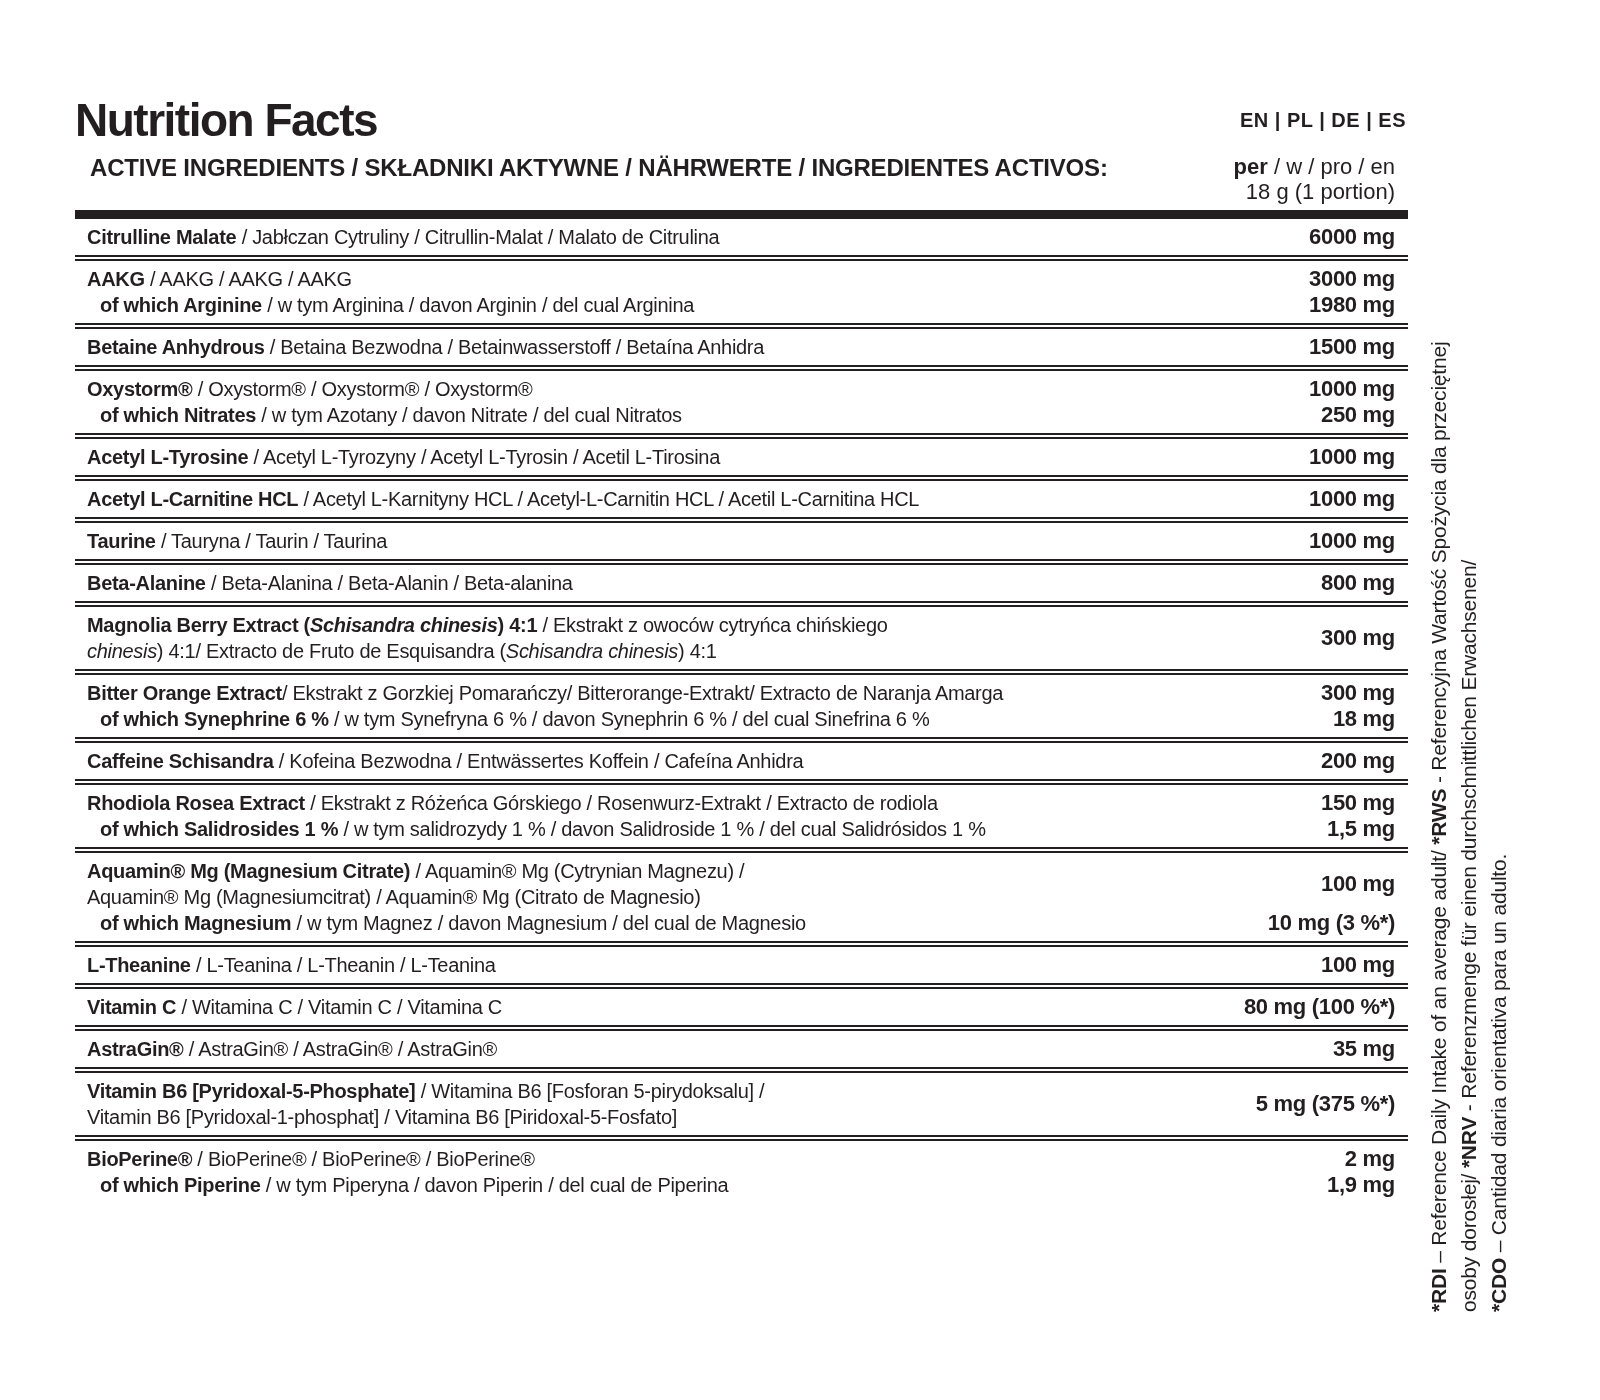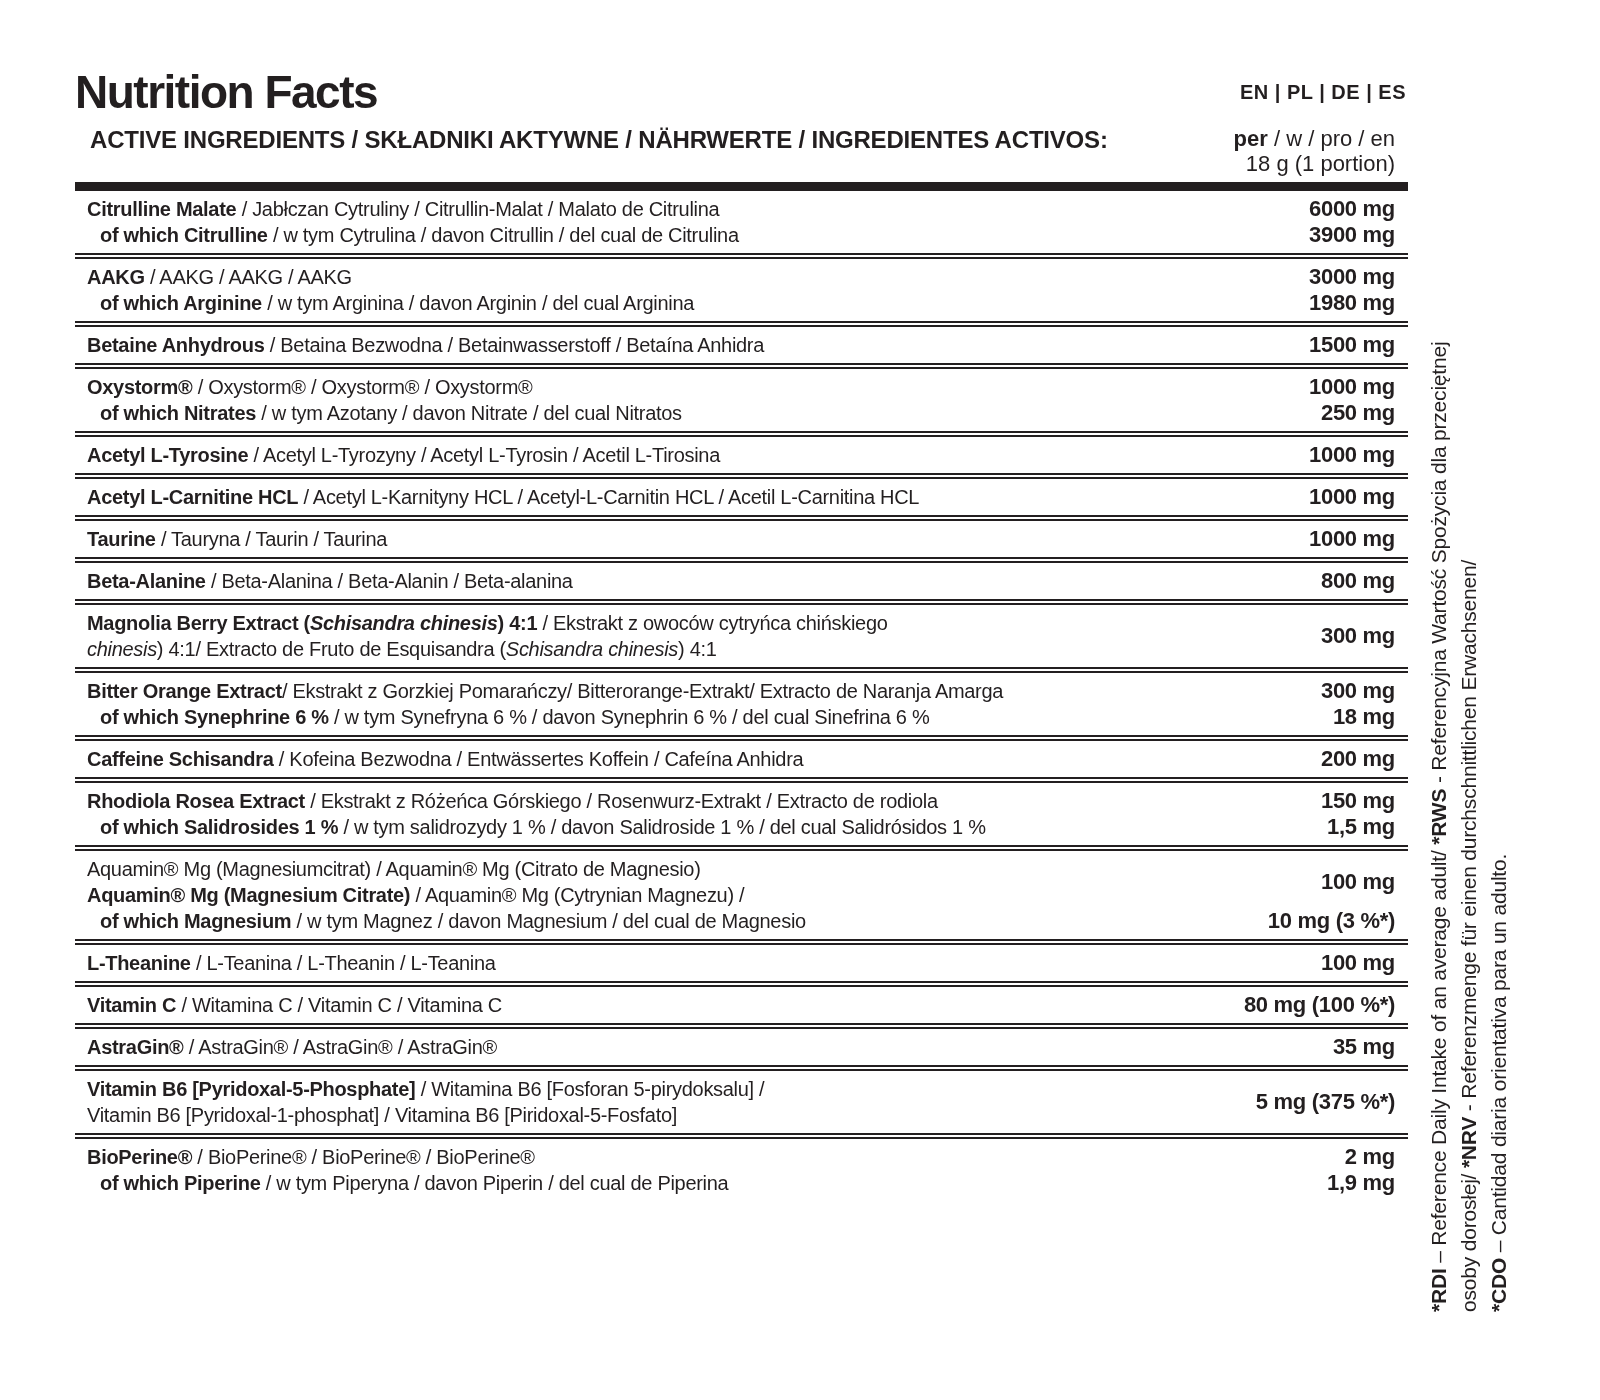--- a/index.html
+++ b/index.html
@@ -5,21 +5,21 @@
   html,body{margin:0;padding:0;background:#ffffff;}
   .canvas{
     position:relative;
     width:1600px;height:1400px;
     background:#ffffff;
     color:#231f20;
     font-family:"Liberation Sans","DejaVu Sans",sans-serif;
     overflow:hidden;
   }
   .content{
-    position:absolute;left:75px;top:68px;width:1333px;
+    position:absolute;left:75px;top:96px;width:1333px;
   }
   .header-top{
     display:flex;justify-content:space-between;align-items:center;
   }
   .title{
     font-size:46px;font-weight:bold;line-height:48px;letter-spacing:-1.5px;
   }
   .langs{
     font-size:20px;font-weight:bold;letter-spacing:.5px;padding-right:2px;
   }
@@ -80,26 +80,20 @@
     <div class="thick-bar"></div>
 
     <div>
         <div class="row">
           <div class="seg">
             <div class="seg-lines">
               <div class="line"><b>Citrulline Malate</b> / Jabłczan Cytruliny / Citrullin-Malat / Malato de Citrulina</div>
             </div>
             <div class="amount">6000 mg</div>
           </div>
-          <div class="seg">
-            <div class="seg-lines">
-              <div class="line indent"><b>of which Citrulline</b> / w tym Cytrulina / davon Citrullin / del cual de Citrulina</div>
-            </div>
-            <div class="amount">3900 mg</div>
-          </div>
         </div>
         <div class="row">
           <div class="seg">
             <div class="seg-lines">
               <div class="line"><b>AAKG</b> / AAKG / AAKG / AAKG</div>
             </div>
             <div class="amount">3000 mg</div>
           </div>
           <div class="seg">
             <div class="seg-lines">
@@ -203,22 +197,22 @@
           <div class="seg">
             <div class="seg-lines">
               <div class="line indent"><b>of which Salidrosides 1 %</b> / w tym salidrozydy 1 % / davon Salidroside 1 % / del cual Salidrósidos 1 %</div>
             </div>
             <div class="amount">1,5 mg</div>
           </div>
         </div>
         <div class="row">
           <div class="seg">
             <div class="seg-lines">
+              <div class="line"><b>Aquamin® Mg (Magnesium Citrate)</b> / Aquamin® Mg (Cytrynian Magnezu) /</div>
               <div class="line">Aquamin® Mg (Magnesiumcitrat) / Aquamin® Mg (Citrato de Magnesio)</div>
-              <div class="line"><b>Aquamin® Mg (Magnesium Citrate)</b> / Aquamin® Mg (Cytrynian Magnezu) /</div>
             </div>
             <div class="amount">100 mg</div>
           </div>
           <div class="seg">
             <div class="seg-lines">
               <div class="line indent"><b>of which Magnesium</b> / w tym Magnez / davon Magnesium / del cual de Magnesio</div>
             </div>
             <div class="amount">10 mg (3 %*)</div>
           </div>
         </div>

